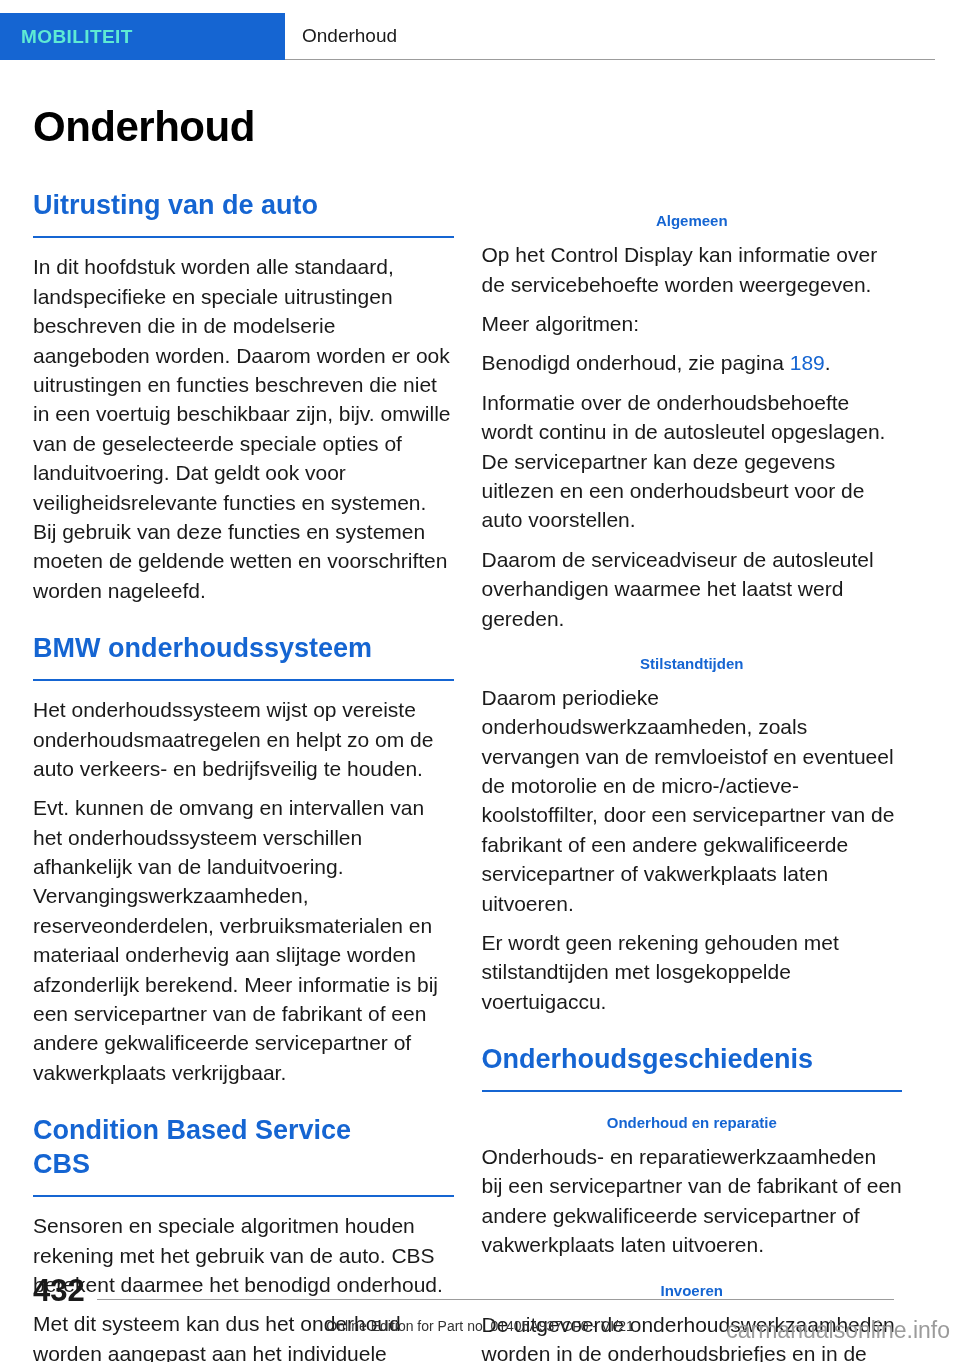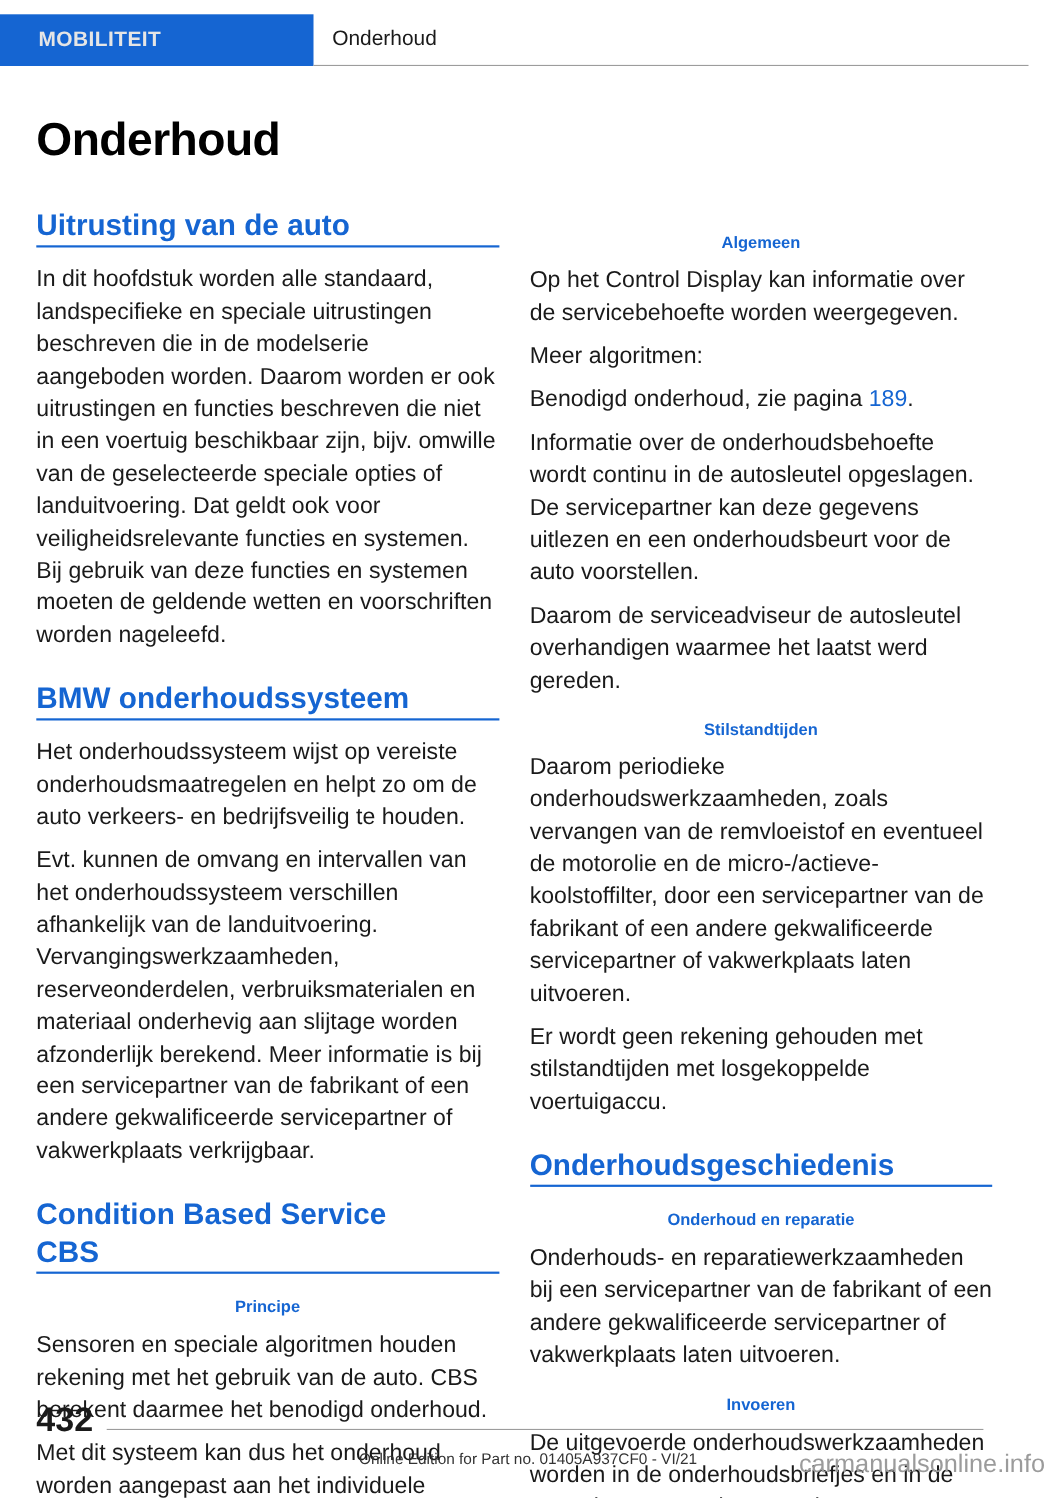--- a/index.html
+++ b/index.html
@@ -25,24 +25,24 @@
 
   
   .top-header {
     display: flex;
     margin-top: 13px;
     height: 47px;
   }
   .chapter-tab {
     width: 285px;
     background: var(--accent-blue);
-    color: #e5e5e5;
+    color: #5eead4;
     display: flex;
     align-items: center;
-    padding-left: 35px;
+    padding-left: 21px;
     font-size: 19px;
     font-weight: 700;
     letter-spacing: 0.4px;
   }
   .header-right {
     flex: 1;
     margin-right: 25px;
     border-bottom: 1px solid var(--rule-gray);
     display: flex;
     align-items: center;
@@ -71,21 +71,21 @@
   .col { flex: 1; min-width: 0; }
   .col > :first-child { margin-top: 30px; }
   .col-right > :first-child { margin-top: 54px; }
 
   .section-heading {
     font-size: 27px;
     line-height: 1.26;
     font-weight: 700;
     color: var(--accent-blue);
     border-bottom: 2px solid var(--accent-blue);
-    padding-bottom: 1px;
+    padding-bottom: 14px;
     margin: 26px 0 14px;
   }
   .sub-heading {
     font-size: 15px;
     line-height: 1.26;
     font-weight: 700;
     color: var(--accent-blue);
     margin: 22px 0 9px;
     text-align: center;
   }
@@ -163,21 +163,20 @@
 
     <div class="col col-left">
       <h2 class="section-heading"><span class="h-inner">Uitrusting van de auto</span></h2>
       <p class="body-text">In dit hoofdstuk worden alle standaard, landspecifieke en speciale uitrustingen beschreven die in de modelserie aangeboden worden. Daarom worden er ook uitrustingen en functies beschreven die niet in een voertuig beschikbaar zijn, bijv. omwille van de geselecteerde speciale opties of landuitvoering. Dat geldt ook voor veiligheidsrelevante functies en systemen. Bij gebruik van deze functies en systemen moeten de geldende wetten en voorschriften worden nageleefd.</p>
 
       <h2 class="section-heading"><span class="h-inner">BMW onderhoudssysteem</span></h2>
       <p class="body-text">Het onderhoudssysteem wijst op vereiste onderhoudsmaatregelen en helpt zo om de auto verkeers- en bedrijfsveilig te houden.</p>
       <p class="body-text">Evt. kunnen de omvang en intervallen van het onderhoudssysteem verschillen afhankelijk van de landuitvoering. Vervangingswerkzaamheden, reserveonderdelen, verbruiksmaterialen en materiaal onderhevig aan slijtage worden afzonderlijk berekend. Meer informatie is bij een servicepartner van de fabrikant of een andere gekwalificeerde servicepartner of vakwerkplaats verkrijgbaar.</p>
 
       <h2 class="section-heading"><span class="h-inner maxw-370">Condition Based Service CBS</span></h2>
-      <h3 class="sub-heading">Principe</h3>
       <p class="body-text">Sensoren en speciale algoritmen houden rekening met het gebruik van de auto. CBS berekent daarmee het benodigd onderhoud.</p>
       <p class="body-text">Met dit systeem kan dus het onderhoud worden aangepast aan het individuele gebruiksprofiel.</p>
     </div>
 
     <div class="col col-right">
       <h3 class="sub-heading">Algemeen</h3>
       <p class="body-text">Op het Control Display kan informatie over de servicebehoefte worden weergegeven.</p>
       <p class="body-text">Meer algoritmen:</p>
       <p class="body-text"><span>Benodigd onderhoud, zie pagina </span><a href="#" class="page-link">189</a><span>.</span></p>
 

